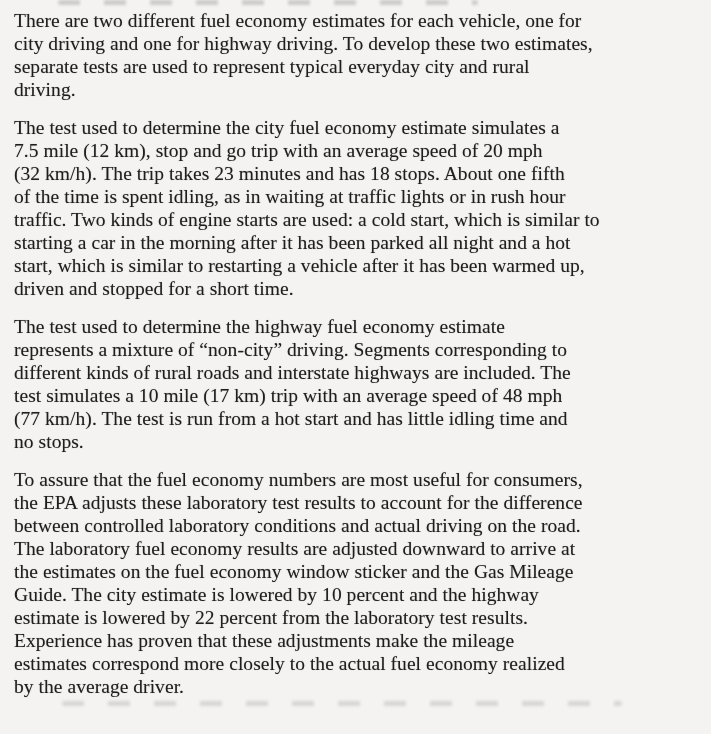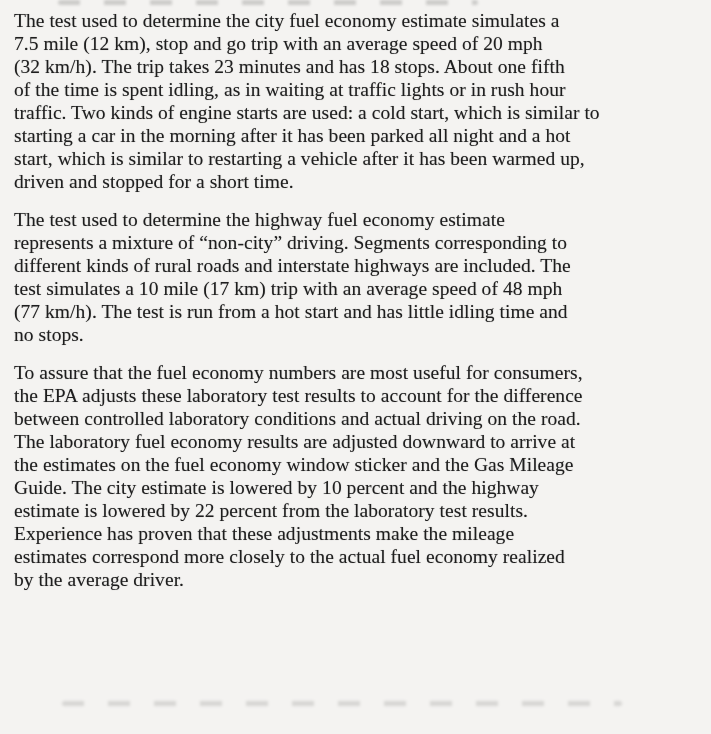--- a/index.html
+++ b/index.html
@@ -58,20 +58,24 @@
     width: 560px;
     opacity: 0.22;
   }
 </style>
 </head>
 <body>
 
 <div class="page">
   <div class="artifact artifact-top"></div>
 
+  <p class="para">There are two different fuel economy estimates for each vehicle, one for
+city driving and one for highway driving. To develop these two estimates,
+separate tests are used to represent typical everyday city and rural
+driving.</p>
 
   <p class="para">The test used to determine the city fuel economy estimate simulates a
 7.5 mile (12 km), stop and go trip with an average speed of 20 mph
 (32 km/h). The trip takes 23 minutes and has 18 stops. About one fifth
 of the time is spent idling, as in waiting at traffic lights or in rush hour
 traffic. Two kinds of engine starts are used: a cold start, which is similar to
 starting a car in the morning after it has been parked all night and a hot
 start, which is similar to restarting a vehicle after it has been warmed up,
 driven and stopped for a short time.</p>
 

